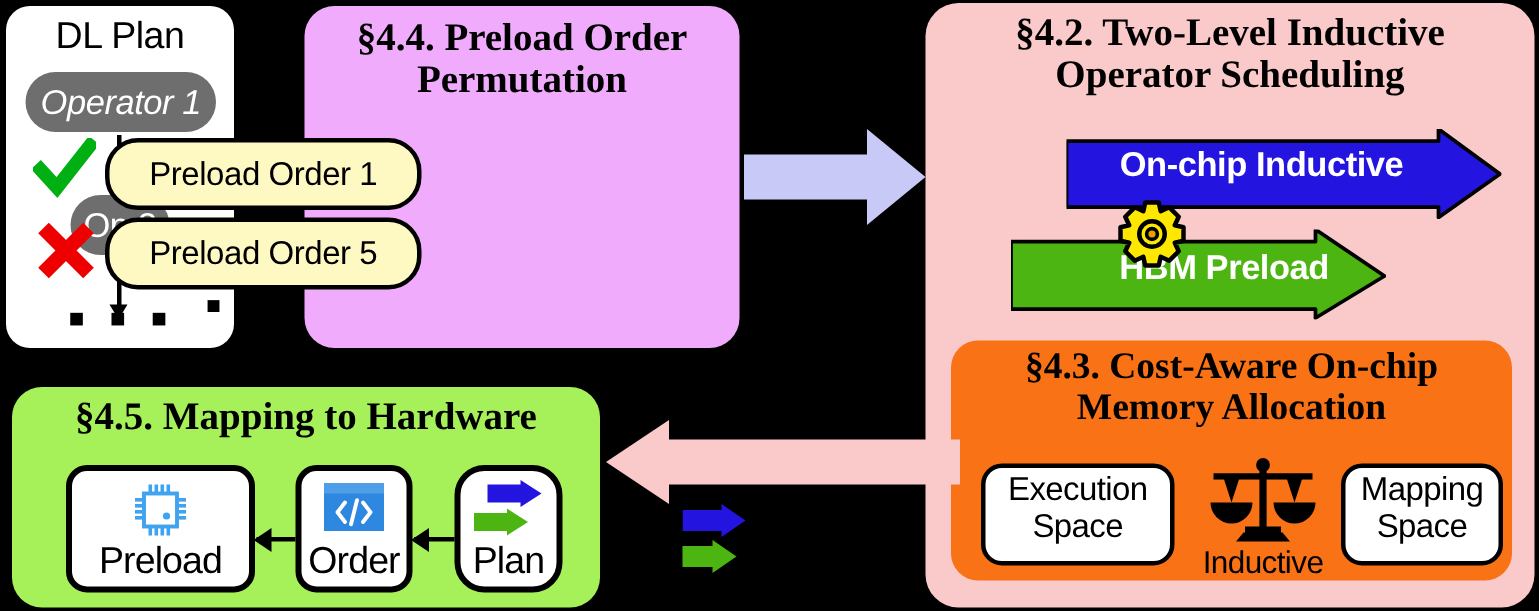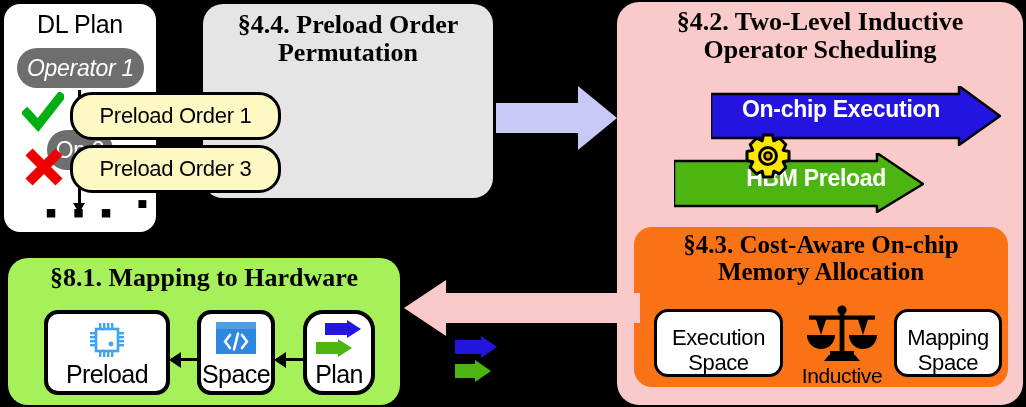--- a/index.html
+++ b/index.html
@@ -101,22 +101,22 @@
 
   
   #arrow-model-to-permutation {
     position: absolute;
     left: 157px; top: 93px;
     width: 43px; height: 50px;
   }
 
   
   #permutation-box {
-    left: 203px; top: 4px; width: 290px; height: 194px;
-    background: #e5e5e5;
+    left: 203px; top: 4px; width: 290px; height: 228px;
+    background: #f0abfc;
     border-radius: 20px;
     text-decoration: underline;
   }
   #permutation-title {
     position: absolute;
     left: 6px; top: 7px; width: 278px;
     font-size: 26px;
   }
   .order-pill {
     position: absolute;
@@ -223,21 +223,21 @@
   .space-pill {
     position: absolute;
     background: #ffffff;
     border: 3.5px solid #000000;
     border-radius: 14px;
     font-family: "Liberation Sans", sans-serif;
     font-size: 22px;
     color: #000000;
     text-align: center;
     line-height: 25px;
-    padding-top: 13px;
+    padding-top: 1px;
     box-sizing: border-box;
     letter-spacing: -0.4px;
   }
   #execution-space-pill { left: 654px; top: 309px; width: 129px; height: 68px; }
   #preload-space-pill  { left: 894px; top: 309px; width: 108px; height: 68px; }
   #scale-icon {
     position: absolute;
     left: 804px; top: 305px;
     width: 76px; height: 58px;
   }
@@ -342,36 +342,36 @@
   </div>
 
   <svg id="check-mark-icon" viewBox="0 0 42 42">
     <path d="M5 21 L16 33 L38 5" fill="none" stroke="#00b012" stroke-width="9" stroke-linecap="square" stroke-linejoin="miter"></path>
   </svg>
   <div class="order-pill" id="order-pill-1">Preload Order 1</div>
 
   <svg id="cross-mark-icon" viewBox="0 0 40 40">
     <path d="M5 5 L35 35 M35 5 L5 35" fill="none" stroke="#ef0000" stroke-width="10" stroke-linecap="butt"></path>
   </svg>
-  <div class="order-pill" id="order-pill-2">Preload Order 3</div>
+  <div class="order-pill" id="order-pill-2">Preload Order 5</div>
 
   <div id="permutation-dots">▪ ▪ ▪</div>
 
   <svg id="arrow-permutation-to-scheduling" viewBox="0 0 122 66">
     <polygon points="0,18 82,18 82,1 121,33 82,65 82,48 0,48" fill="#c9c9f7"></polygon>
   </svg>
 
   <div class="box" id="scheduling-box">
     <div class="serif-title" id="scheduling-title">§4.2. Two-Level Inductive Operator Scheduling</div>
   </div>
 
   <svg id="onchip-exec-arrow" viewBox="0 0 290 60">
     <polygon points="0,8 248,8 248,0 289,30 248,59 248,52 0,52" fill="#2414e0" stroke="#000000" stroke-width="2.5" stroke-linejoin="round"></polygon>
   </svg>
-  <div id="onchip-exec-label">On-chip Execution</div>
+  <div id="onchip-exec-label">On-chip Inductive</div>
 
   <svg id="hbm-preload-arrow" viewBox="0 0 250 60">
     <polygon points="0,8 203,8 203,0 249,31 203,59 203,53 0,53" fill="#4db511" stroke="#000000" stroke-width="2.5" stroke-linejoin="round"></polygon>
   </svg>
   <div id="hbm-preload-label">HBM Preload</div>
 
   <svg id="gear-icon" viewBox="0 0 48 48">
     <g transform="translate(24,24)">
       <path d="M-4.5,-22 L4.5,-22 L5.8,-16.2 L11.5,-18.8 L17.8,-12.5 L15.2,-6.8 L21,-5.5 L21,3.5 L15.2,4.8 L17.8,10.5 L11.5,16.8 L5.8,14.2 L4.5,20 L-4.5,20 L-5.8,14.2 L-11.5,16.8 L-17.8,10.5 L-15.2,4.8 L-21,3.5 L-21,-5.5 L-15.2,-6.8 L-17.8,-12.5 L-11.5,-18.8 L-5.8,-16.2 Z" fill="#ffe800" stroke="#000000" stroke-width="3" stroke-linejoin="round"></path>
       <circle cx="0" cy="-1" r="8.5" fill="#ffe800" stroke="#000000" stroke-width="3"></circle>
@@ -406,21 +406,21 @@
   <svg id="arrow-memory-to-mapping" viewBox="0 0 236 60">
     <polygon points="0,30 42,2 42,15 236,15 236,45 42,45 42,58" fill="#fac9c9"></polygon>
   </svg>
 
   <svg id="small-arrows" viewBox="0 0 68 52">
     <polygon points="0,4 26,4 26,0 42,11 26,22 26,18 0,18" fill="#2414e0"></polygon>
     <polygon points="-6,28 20,28 20,24 36,35 20,46 20,42 -6,42" fill="#4db511"></polygon>
   </svg>
 
   <div class="box" id="mapping-box">
-    <div class="serif-title" id="mapping-title">§8.1. Mapping to Hardware</div>
+    <div class="serif-title" id="mapping-title">§4.5. Mapping to Hardware</div>
   </div>
 
   <div class="hw-card" id="hardware-card">
     <div class="hw-icon-wrap">
       <svg width="44" height="40" viewBox="0 0 44 40">
         <rect x="11" y="9" width="22" height="22" fill="none" stroke="#3fa3ef" stroke-width="2.6"></rect>
         <circle cx="26" cy="24" r="2.4" fill="#3fa3ef"></circle>
         <g fill="#3fa3ef">
           <rect x="14" y="3" width="2.4" height="5"></rect>
             <rect x="18" y="3" width="2.4" height="5"></rect>
@@ -451,21 +451,21 @@
       <svg width="46" height="38" viewBox="0 0 46 38">
         <rect x="3" y="2" width="40" height="32" fill="#2f88df"></rect>
         <rect x="3" y="2" width="40" height="7" fill="#4e9ee8"></rect>
         <g fill="none" stroke="#ffffff" stroke-width="2.6" stroke-linecap="round" stroke-linejoin="round">
           <path d="M17 15 L12 21.5 L17 28"></path>
           <path d="M29 15 L34 21.5 L29 28"></path>
           <path d="M25 13.5 L21 29.5"></path>
         </g>
       </svg>
     </div>
-    <div class="hw-label">Space</div>
+    <div class="hw-label">Order</div>
   </div>
 
   <div class="hw-link-arrow" id="link-plan-to-code"></div>
 
   <div class="hw-card" id="plan-card">
     <div class="hw-icon-wrap">
       <svg width="52" height="40" viewBox="0 0 52 40">
         <polygon points="12,3 34,3 34,0 48,9 34,18 34,15 12,15" fill="#2414e0"></polygon>
         <polygon points="3,22 25,22 25,19 39,28 25,37 25,34 3,34" fill="#4db511"></polygon>
       </svg>

